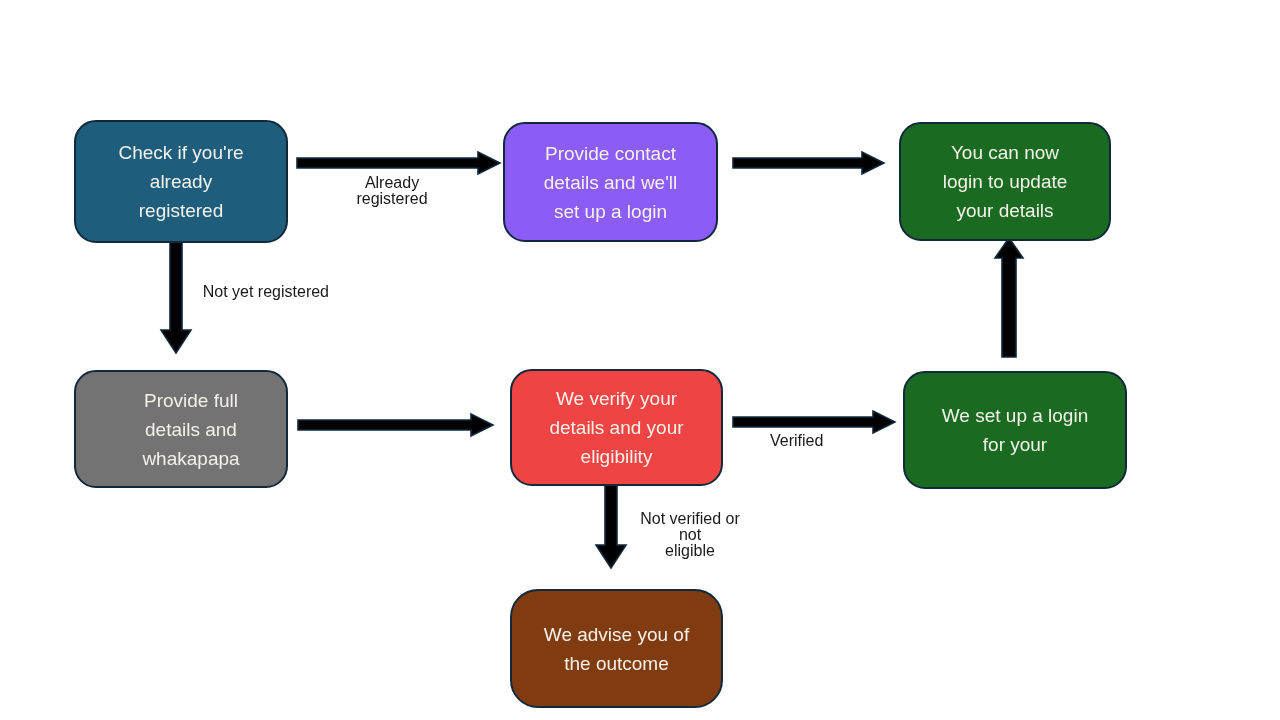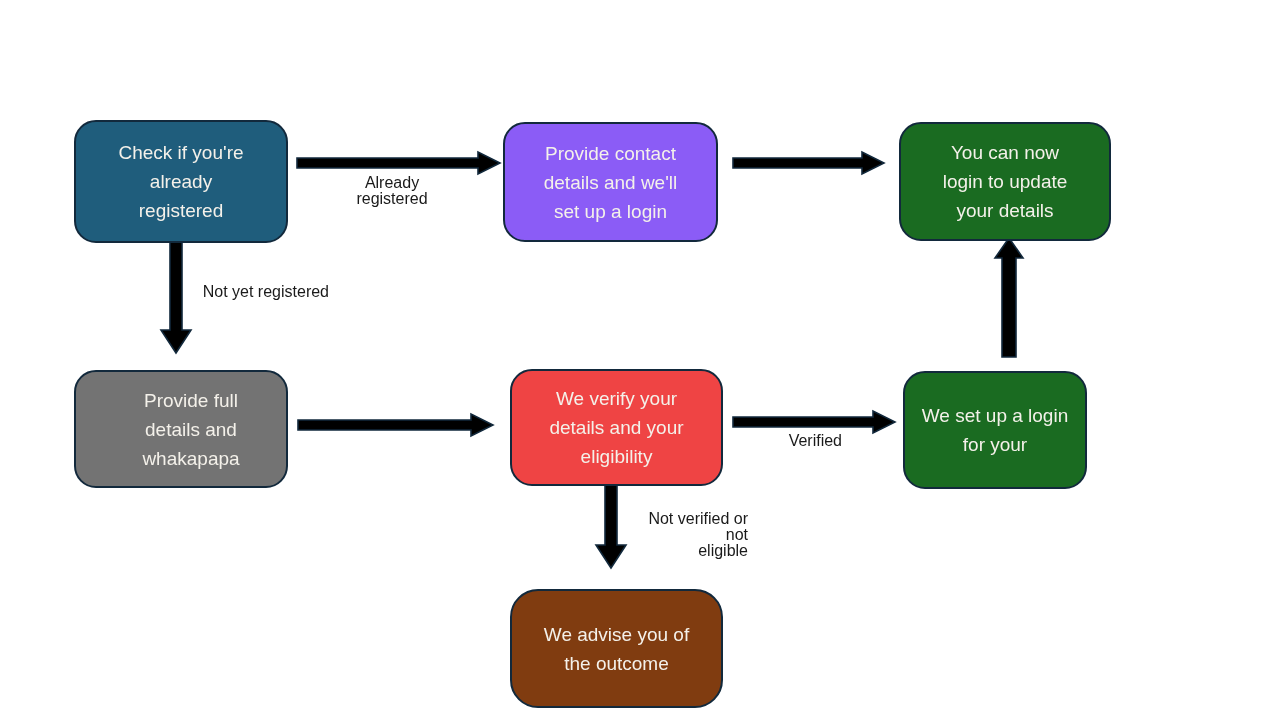--- a/index.html
+++ b/index.html
@@ -41,33 +41,33 @@
     font-size: 19px;
     line-height: 29px;
     white-space: pre-line;
     margin-top: 12px;
   }
   .b1 { left: 74px;  top: 108px; width: 214px; height: 123px; }
   .b2 { left: 503px; top: 110px; width: 215px; height: 120px; }
   .b3 { left: 899px; top: 110px; width: 212px; height: 119px; }
   .b4 { left: 74px;  top: 358px; width: 214px; height: 118px; }
   .b5 { left: 510px; top: 357px; width: 213px; height: 117px; }
-  .b6 { left: 903px; top: 359px; width: 184px; height: 118px; }
+  .b6 { left: 903px; top: 359px; width: 224px; height: 118px; }
   .b7 { left: 510px; top: 577px; width: 213px; height: 119px; border-radius: 28px; }
   .edge-label {
     position: absolute;
     font-size: 16px;
     line-height: 16px;
     color: var(--label_text, #1A1A1A);
     white-space: pre-line;
   }
   .lbl-already     { left: 330px; top: 175px; width: 124px; text-align: center; }
   .lbl-notyet      { left: 199px; top: 284px; width: 130px; text-align: right; }
-  .lbl-verified    { left: 770px; top: 433px; width: 72px;  text-align: right; }
-  .lbl-notverified { left: 632px; top: 511px; width: 116px; text-align: right; }
+  .lbl-verified    { left: 770px; top: 433px; width: 72px;  text-align: left; }
+  .lbl-notverified { left: 632px; top: 511px; width: 116px; text-align: center; }
 </style>
 </head>
 <body>
 
 <div class="canvas">
 
   <svg class="arrows" viewBox="0 0 1280 720" xmlns="http://www.w3.org/2000/svg">
     <polygon class="arrow" points="297,158 478,158 478,152 500,163 478,174 478,168 297,168"></polygon>
     <polygon class="arrow" points="733,158 862,158 862,152 884,163 862,174 862,168 733,168"></polygon>
     <polygon class="arrow" points="170,233 170,330 161,330 176,353 191,330 182,330 182,233"></polygon>

